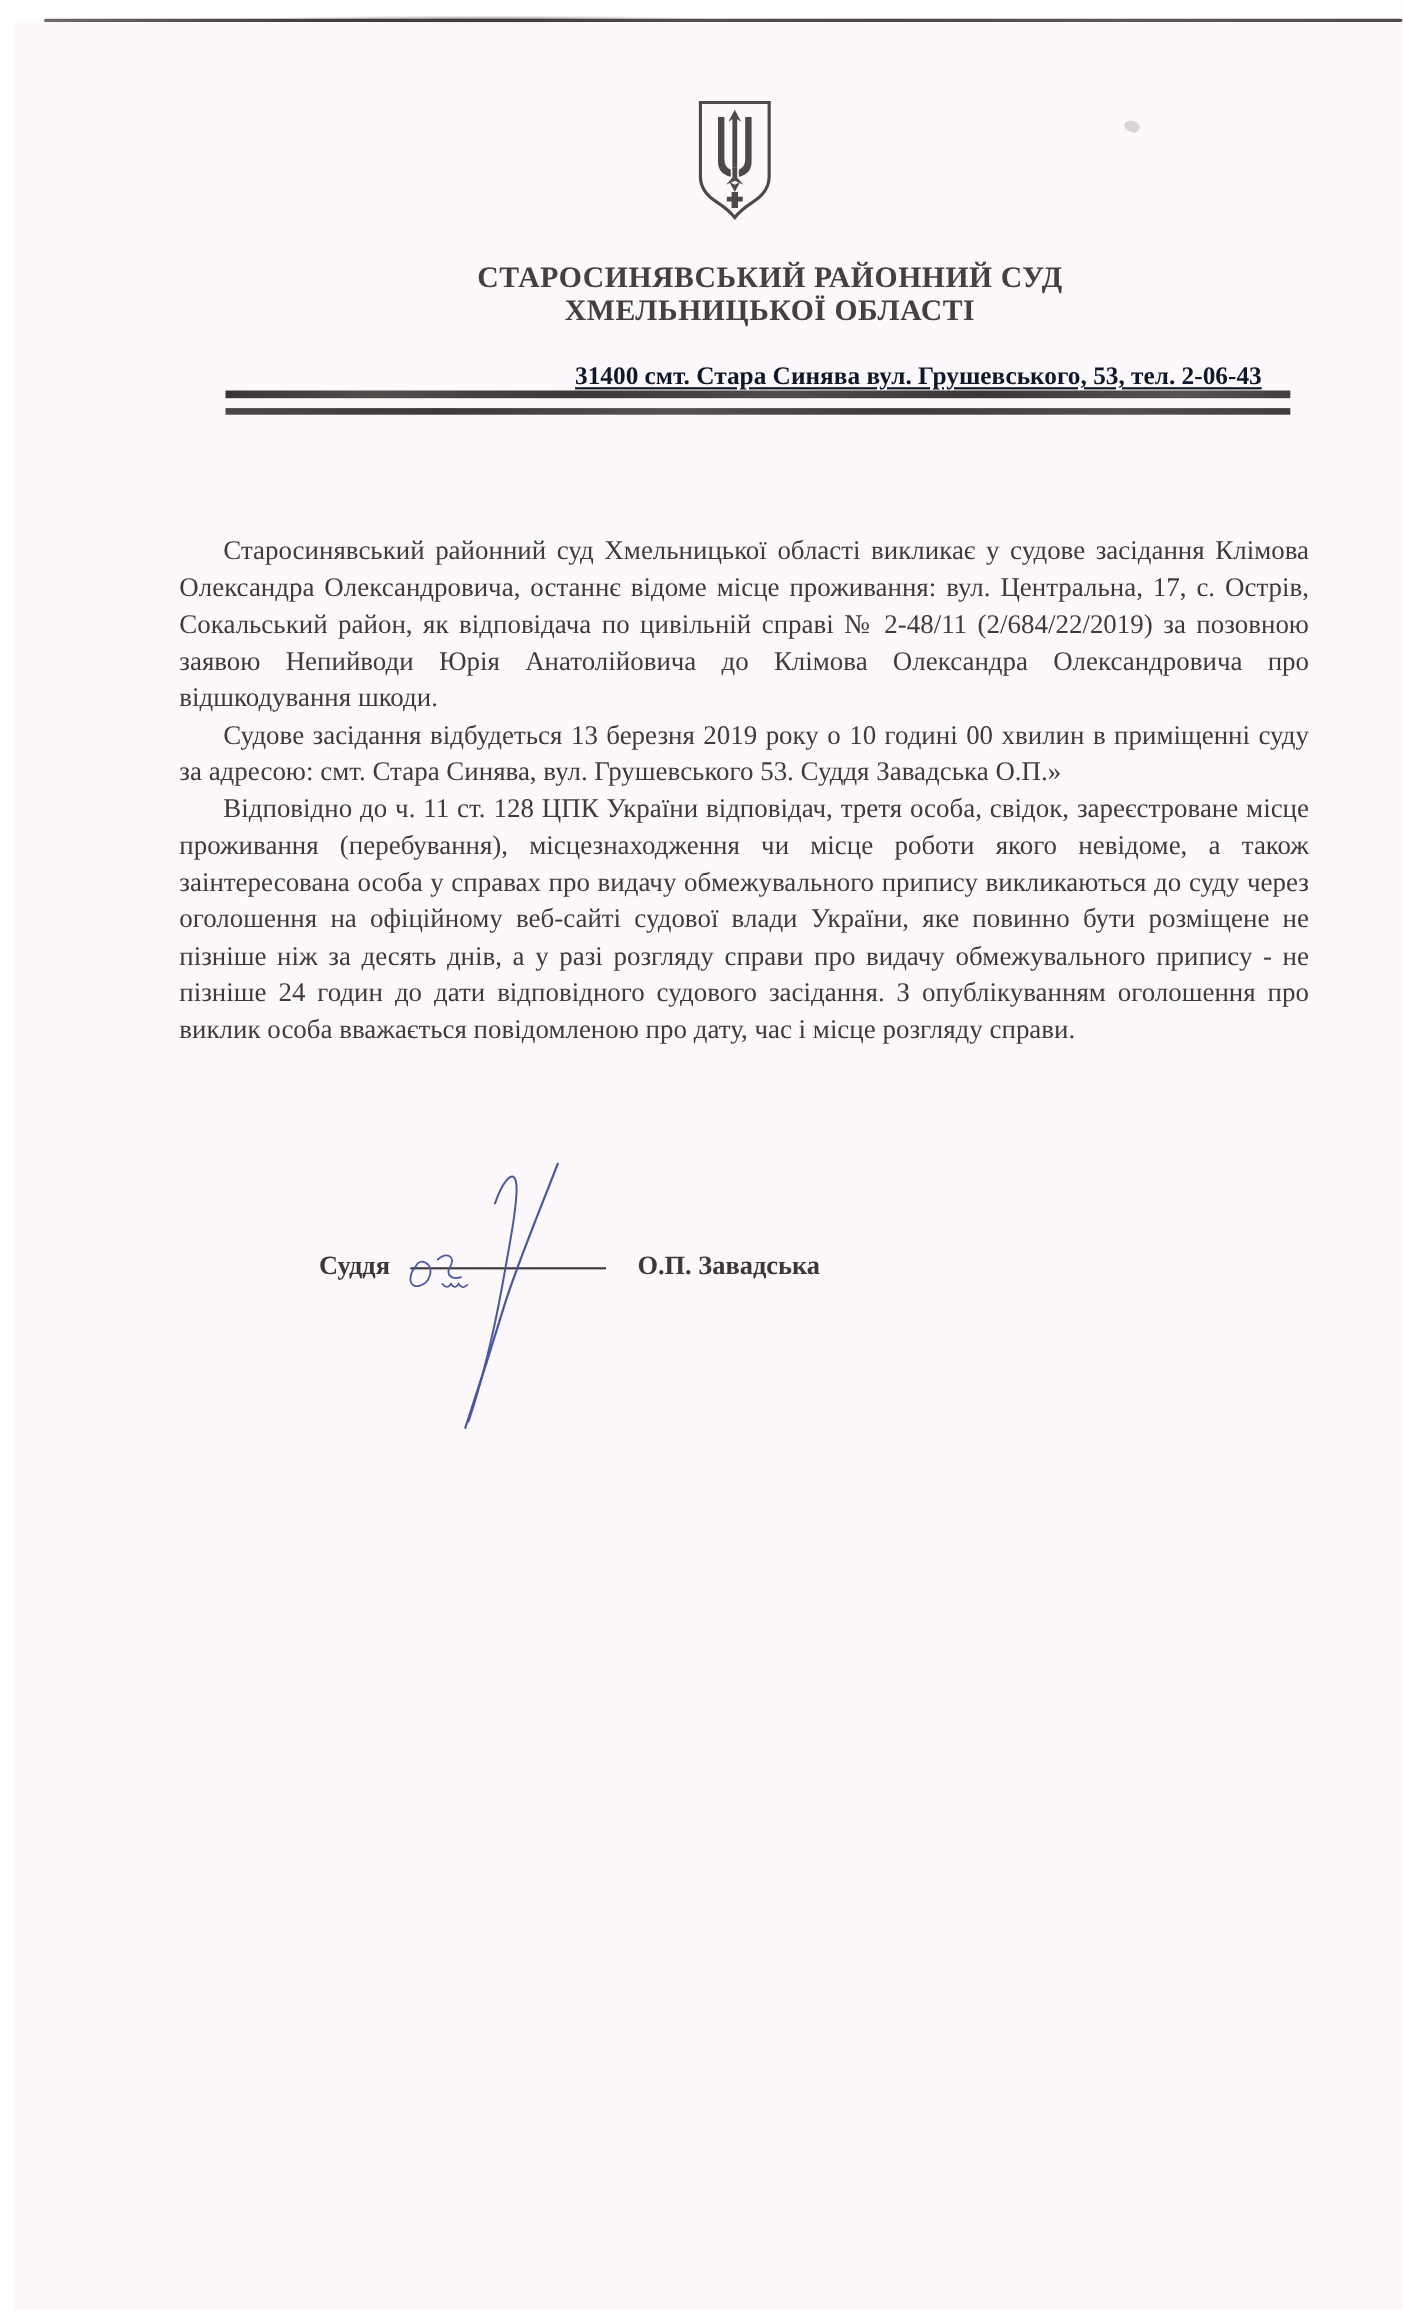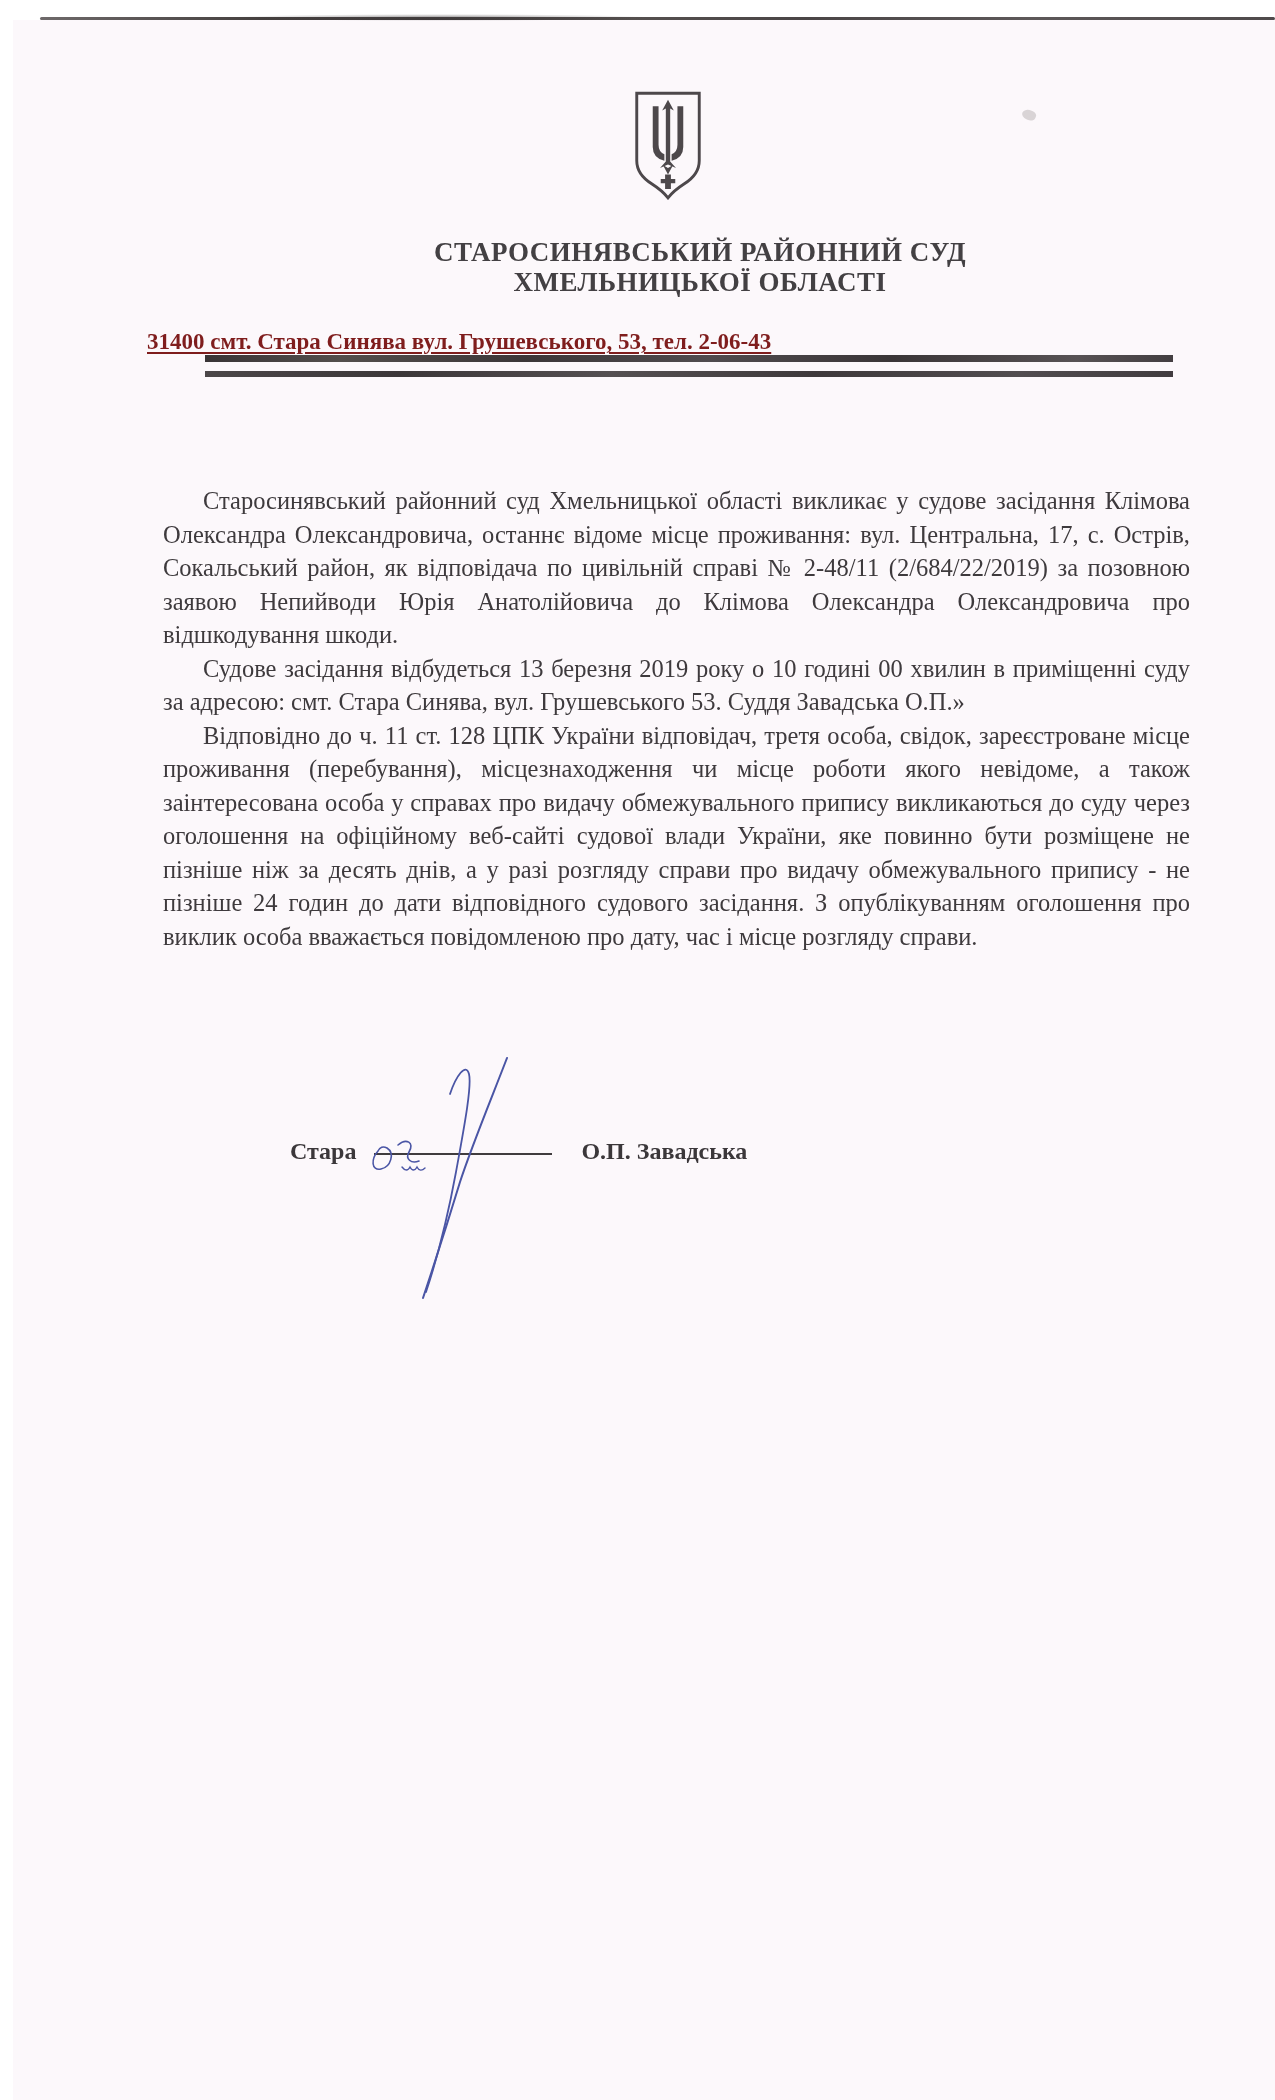--- a/index.html
+++ b/index.html
@@ -37,24 +37,24 @@
     position:absolute;left:400px;top:237px;width:600px;
     text-align:center;
     font-weight:bold;
     font-size:27px;
     line-height:30px;
     letter-spacing:.5px;
     color:#434043;
   }
   .address-line{
     position:absolute;left:147px;top:329px;width:1000px;
-    text-align:left;
+    text-align:right;
     font-weight:bold;
     font-size:23px;
-    color:#7f1d1d;
+    color:#0f172a;
     text-decoration:underline;
     text-underline-offset:3px;
   }
   .rule{
     position:absolute;left:205px;width:968px;
   }
   .rule-1{
     top:355px;height:7px;
     background:linear-gradient(90deg,#393436 0%,#534e4c 14%,#3b3638 33%,#504b4e 52%,#3a3537 71%,#575254 90%,#433e41 100%);
   }
@@ -124,21 +124,21 @@
 <div class="rule rule-1"></div>
 <div class="rule rule-2"></div>
 
 <div class="body-text">
   <p>Старосинявський районний суд Хмельницької області викликає у судове засідання Клімова Олександра Олександровича, останнє відоме місце проживання: вул. Центральна, 17, с. Острів, Сокальський район, як відповідача по цивільній справі № 2-48/11 (2/684/22/2019) за позовною заявою Непийводи Юрія Анатолійовича до Клімова Олександра Олександровича про відшкодування шкоди.</p>
   <p>Судове засідання відбудеться 13 березня 2019 року о 10 годині 00 хвилин в приміщенні суду за адресою: смт. Стара Синява, вул. Грушевського 53. Суддя Завадська О.П.»</p>
   <p>Відповідно до ч. 11 ст. 128 ЦПК України відповідач, третя особа, свідок, зареєстроване місце проживання (перебування), місцезнаходження чи місце роботи якого невідоме, а також заінтересована особа у справах про видачу обмежувального припису викликаються до суду через оголошення на офіційному веб-сайті судової влади України, яке повинно бути розміщене не пізніше ніж за десять днів, а у разі розгляду справи про видачу обмежувального припису - не пізніше 24 годин до дати відповідного судового засідання. З опублікуванням оголошення про виклик особа вважається повідомленою про дату, час і місце розгляду справи.</p>
 </div>
 
 <div class="signature-row">
-  <span class="sig-label">Стара</span>
+  <span class="sig-label">Суддя</span>
   <span class="sig-line"></span>
   <span class="sig-name">О.П. Завадська</span>
 </div>
 
 <div class="signature-ink">
   <svg viewBox="0 0 180 280" xmlns="http://www.w3.org/2000/svg" fill="none" stroke="#4a55a5" stroke-linecap="round">
     <path stroke-width="2" d="M157,8 C140,52 121,98 110,132 C96,178 81,224 73,248"></path>
     <path stroke-width="1.8" d="M100,44 C106,26 116,12 119,24 C122,36 114,78 106,122 C99,160 88,206 76,242"></path>
     <path stroke-width="1.6" d="M28,101 C21,109 21,121 31,119 C41,117 45,103 37,98 C33,96 30,97 28,101"></path>
     <path stroke-width="1.6" d="M48,95 C56,88 65,92 59,102 C55,109 61,114 69,111"></path>

